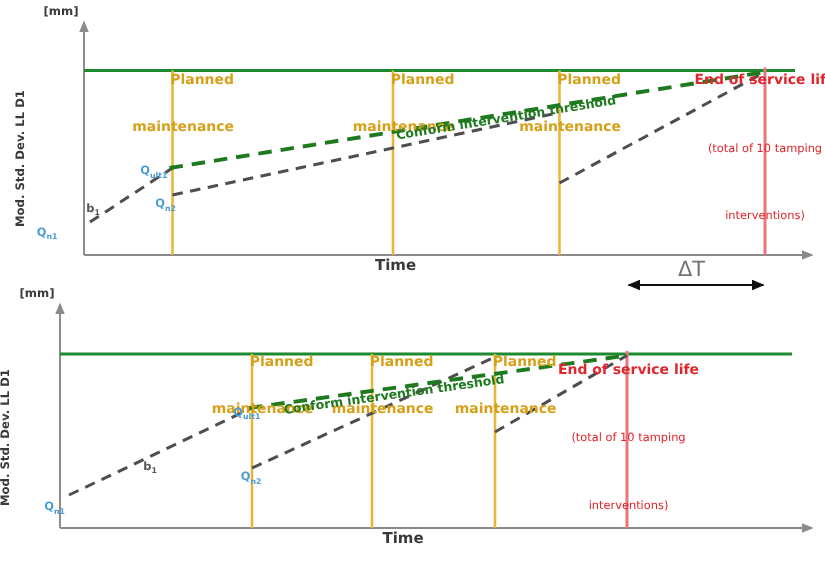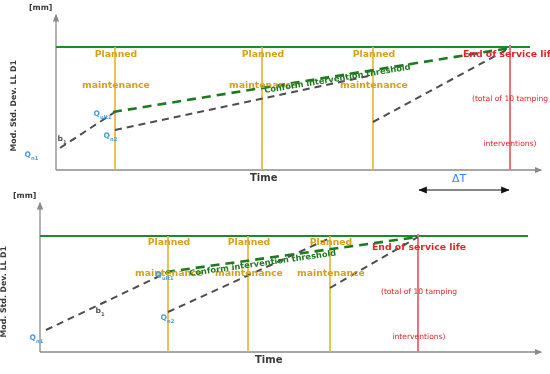--- a/index.html
+++ b/index.html
@@ -28,21 +28,21 @@
   }
   .lbl {
     position: absolute;
     white-space: pre;
     line-height: 1.12;
   }
   .lbl-maint {
     color: #D6A018;
     font-size: 9.3px;
     font-weight: bold;
-    text-align: center;
+    text-align: right;
   }
   .lbl-eos {
     color: #E0252B;
     font-size: 9.3px;
     font-weight: bold;
     text-align: center;
   }
   .lbl-eos-sub {
     color: #E0252B;
     font-size: 7.6px;
@@ -83,22 +83,22 @@
     font-weight: bold;
   }
   .lbl-axis-y {
     color: #3a3a3a;
     font-size: 7.8px;
     font-weight: bold;
     transform-origin: left top;
     white-space: nowrap;
   }
   .lbl-dt {
-    color: #3b82f6;
-    font-size: 11px;
+    color: #737373;
+    font-size: 14px;
     font-weight: normal;
     font-family: "DejaVu Sans", sans-serif;
   }
 </style>
 </head>
 <body>
 
 <div id="figure">
 
   <svg class="chart-svg" viewBox="0 0 550 374" xmlns="http://www.w3.org/2000/svg">

